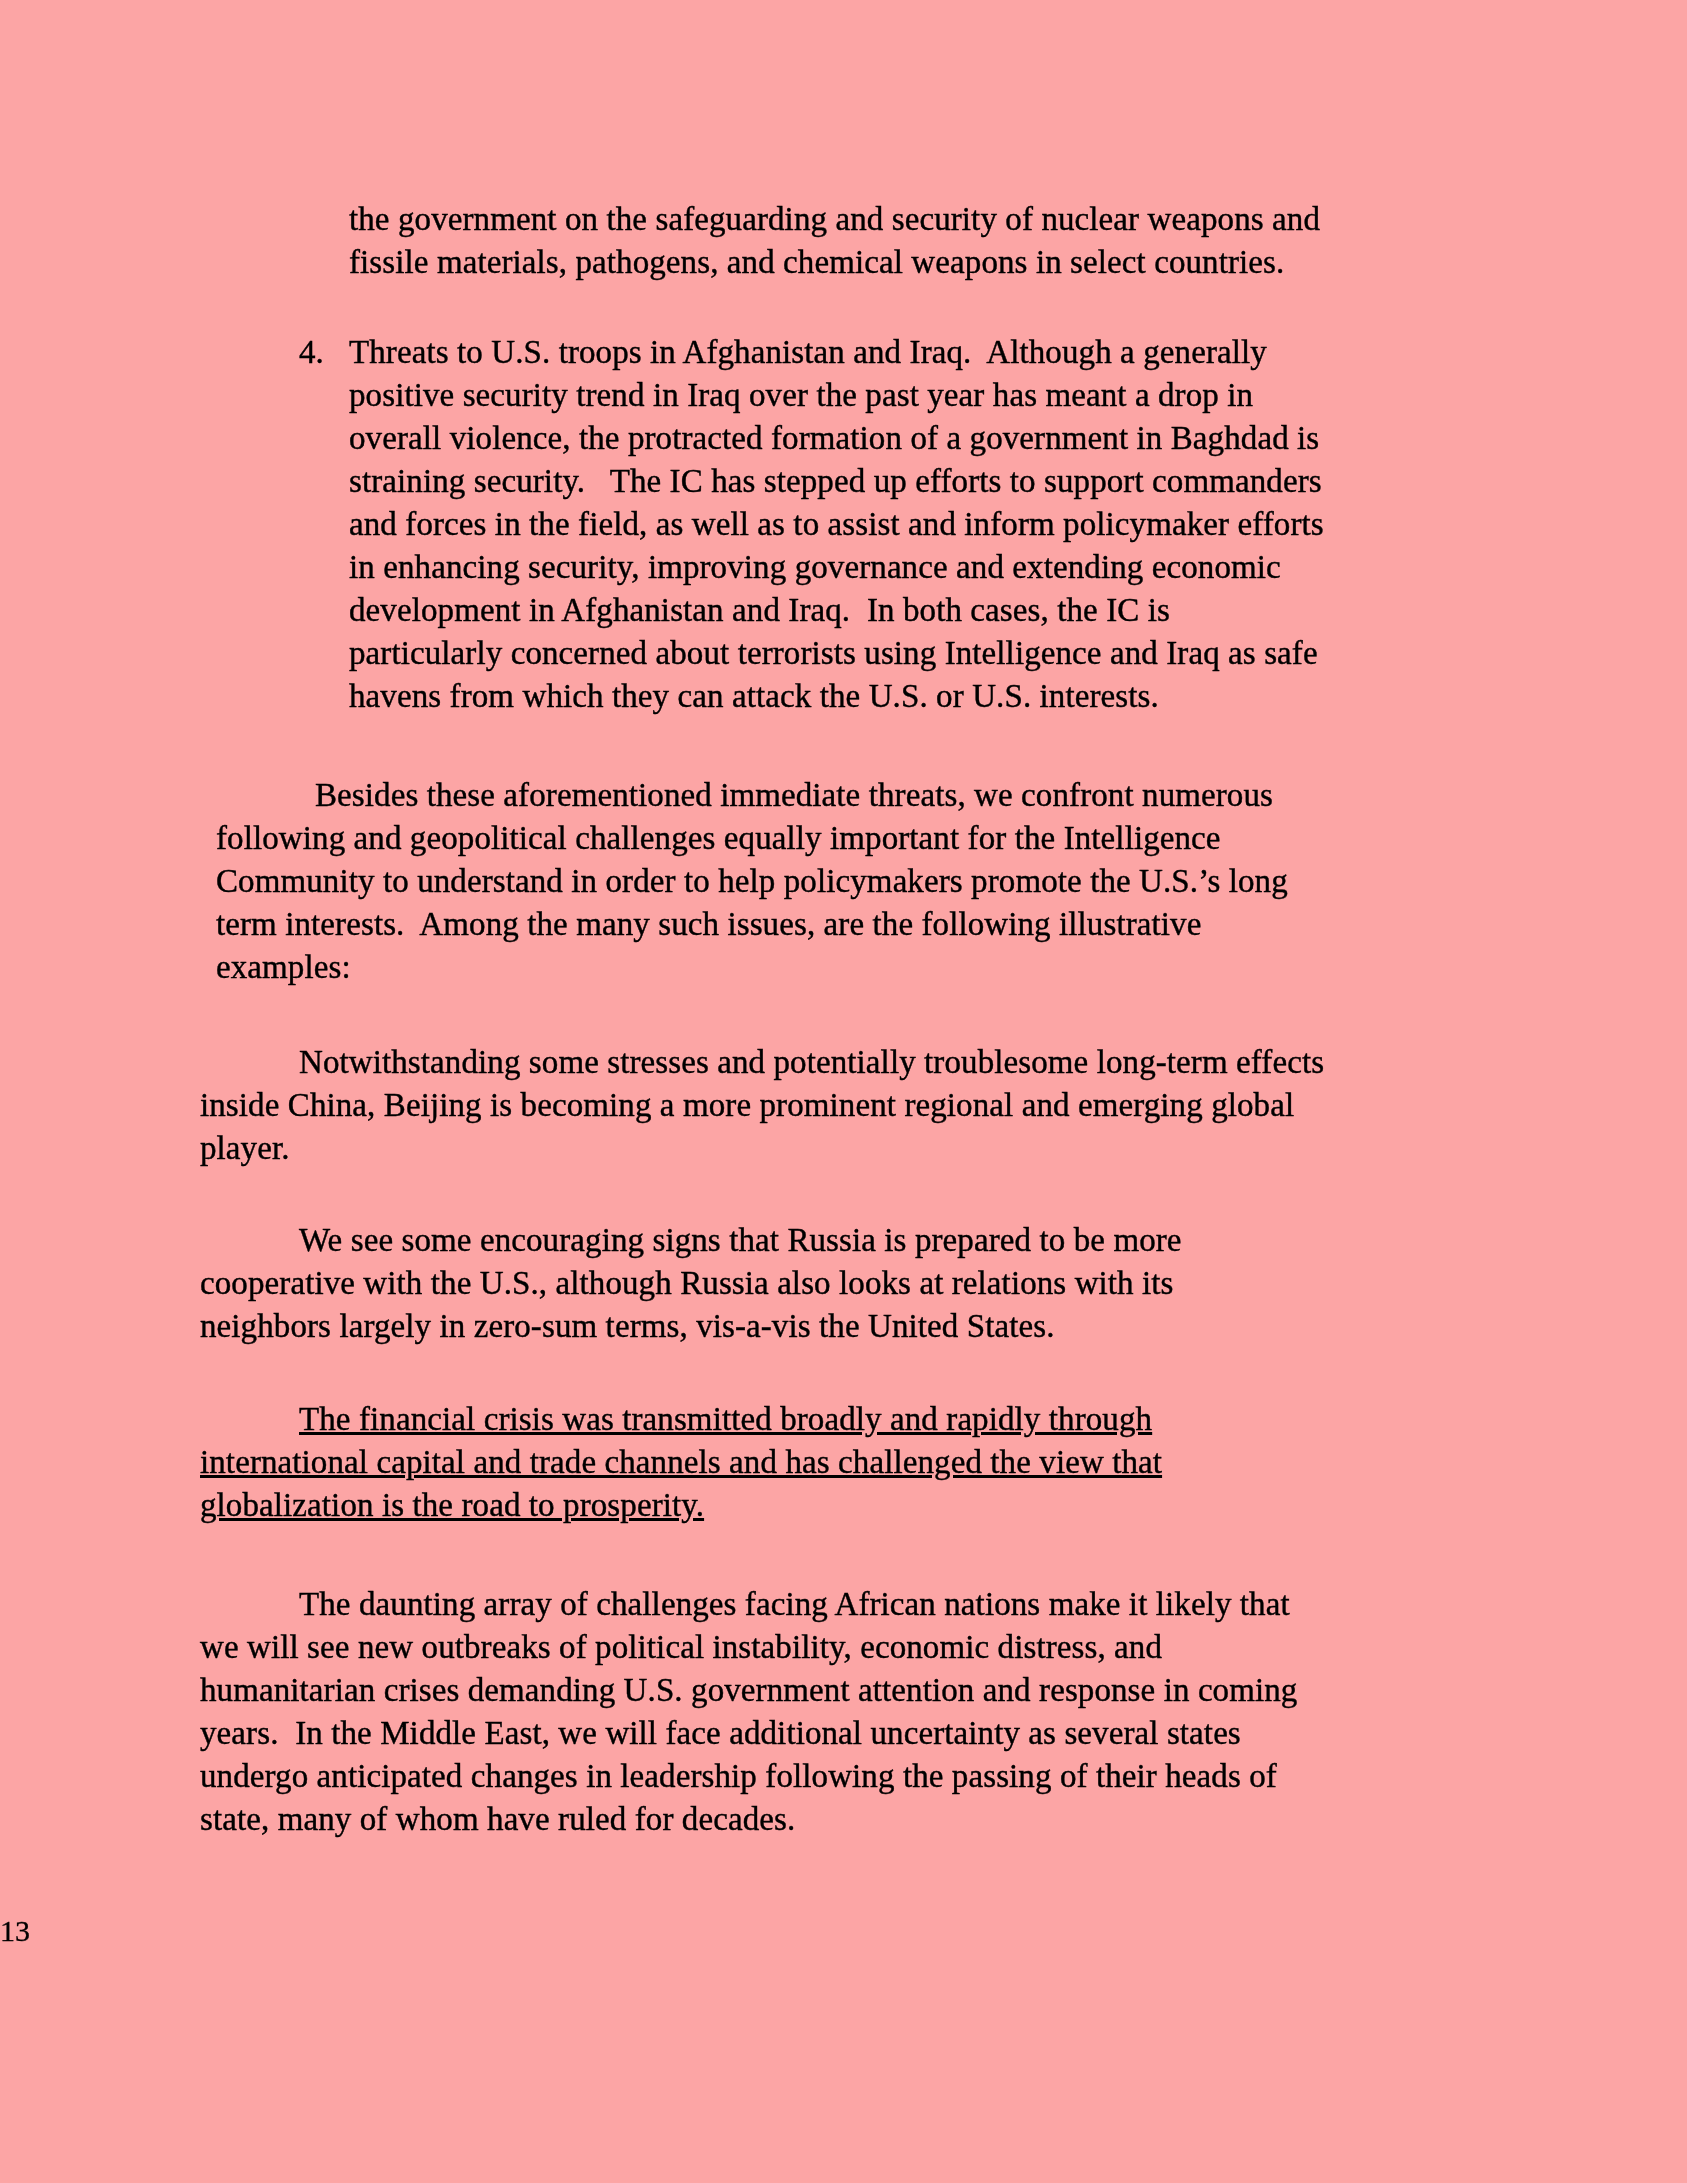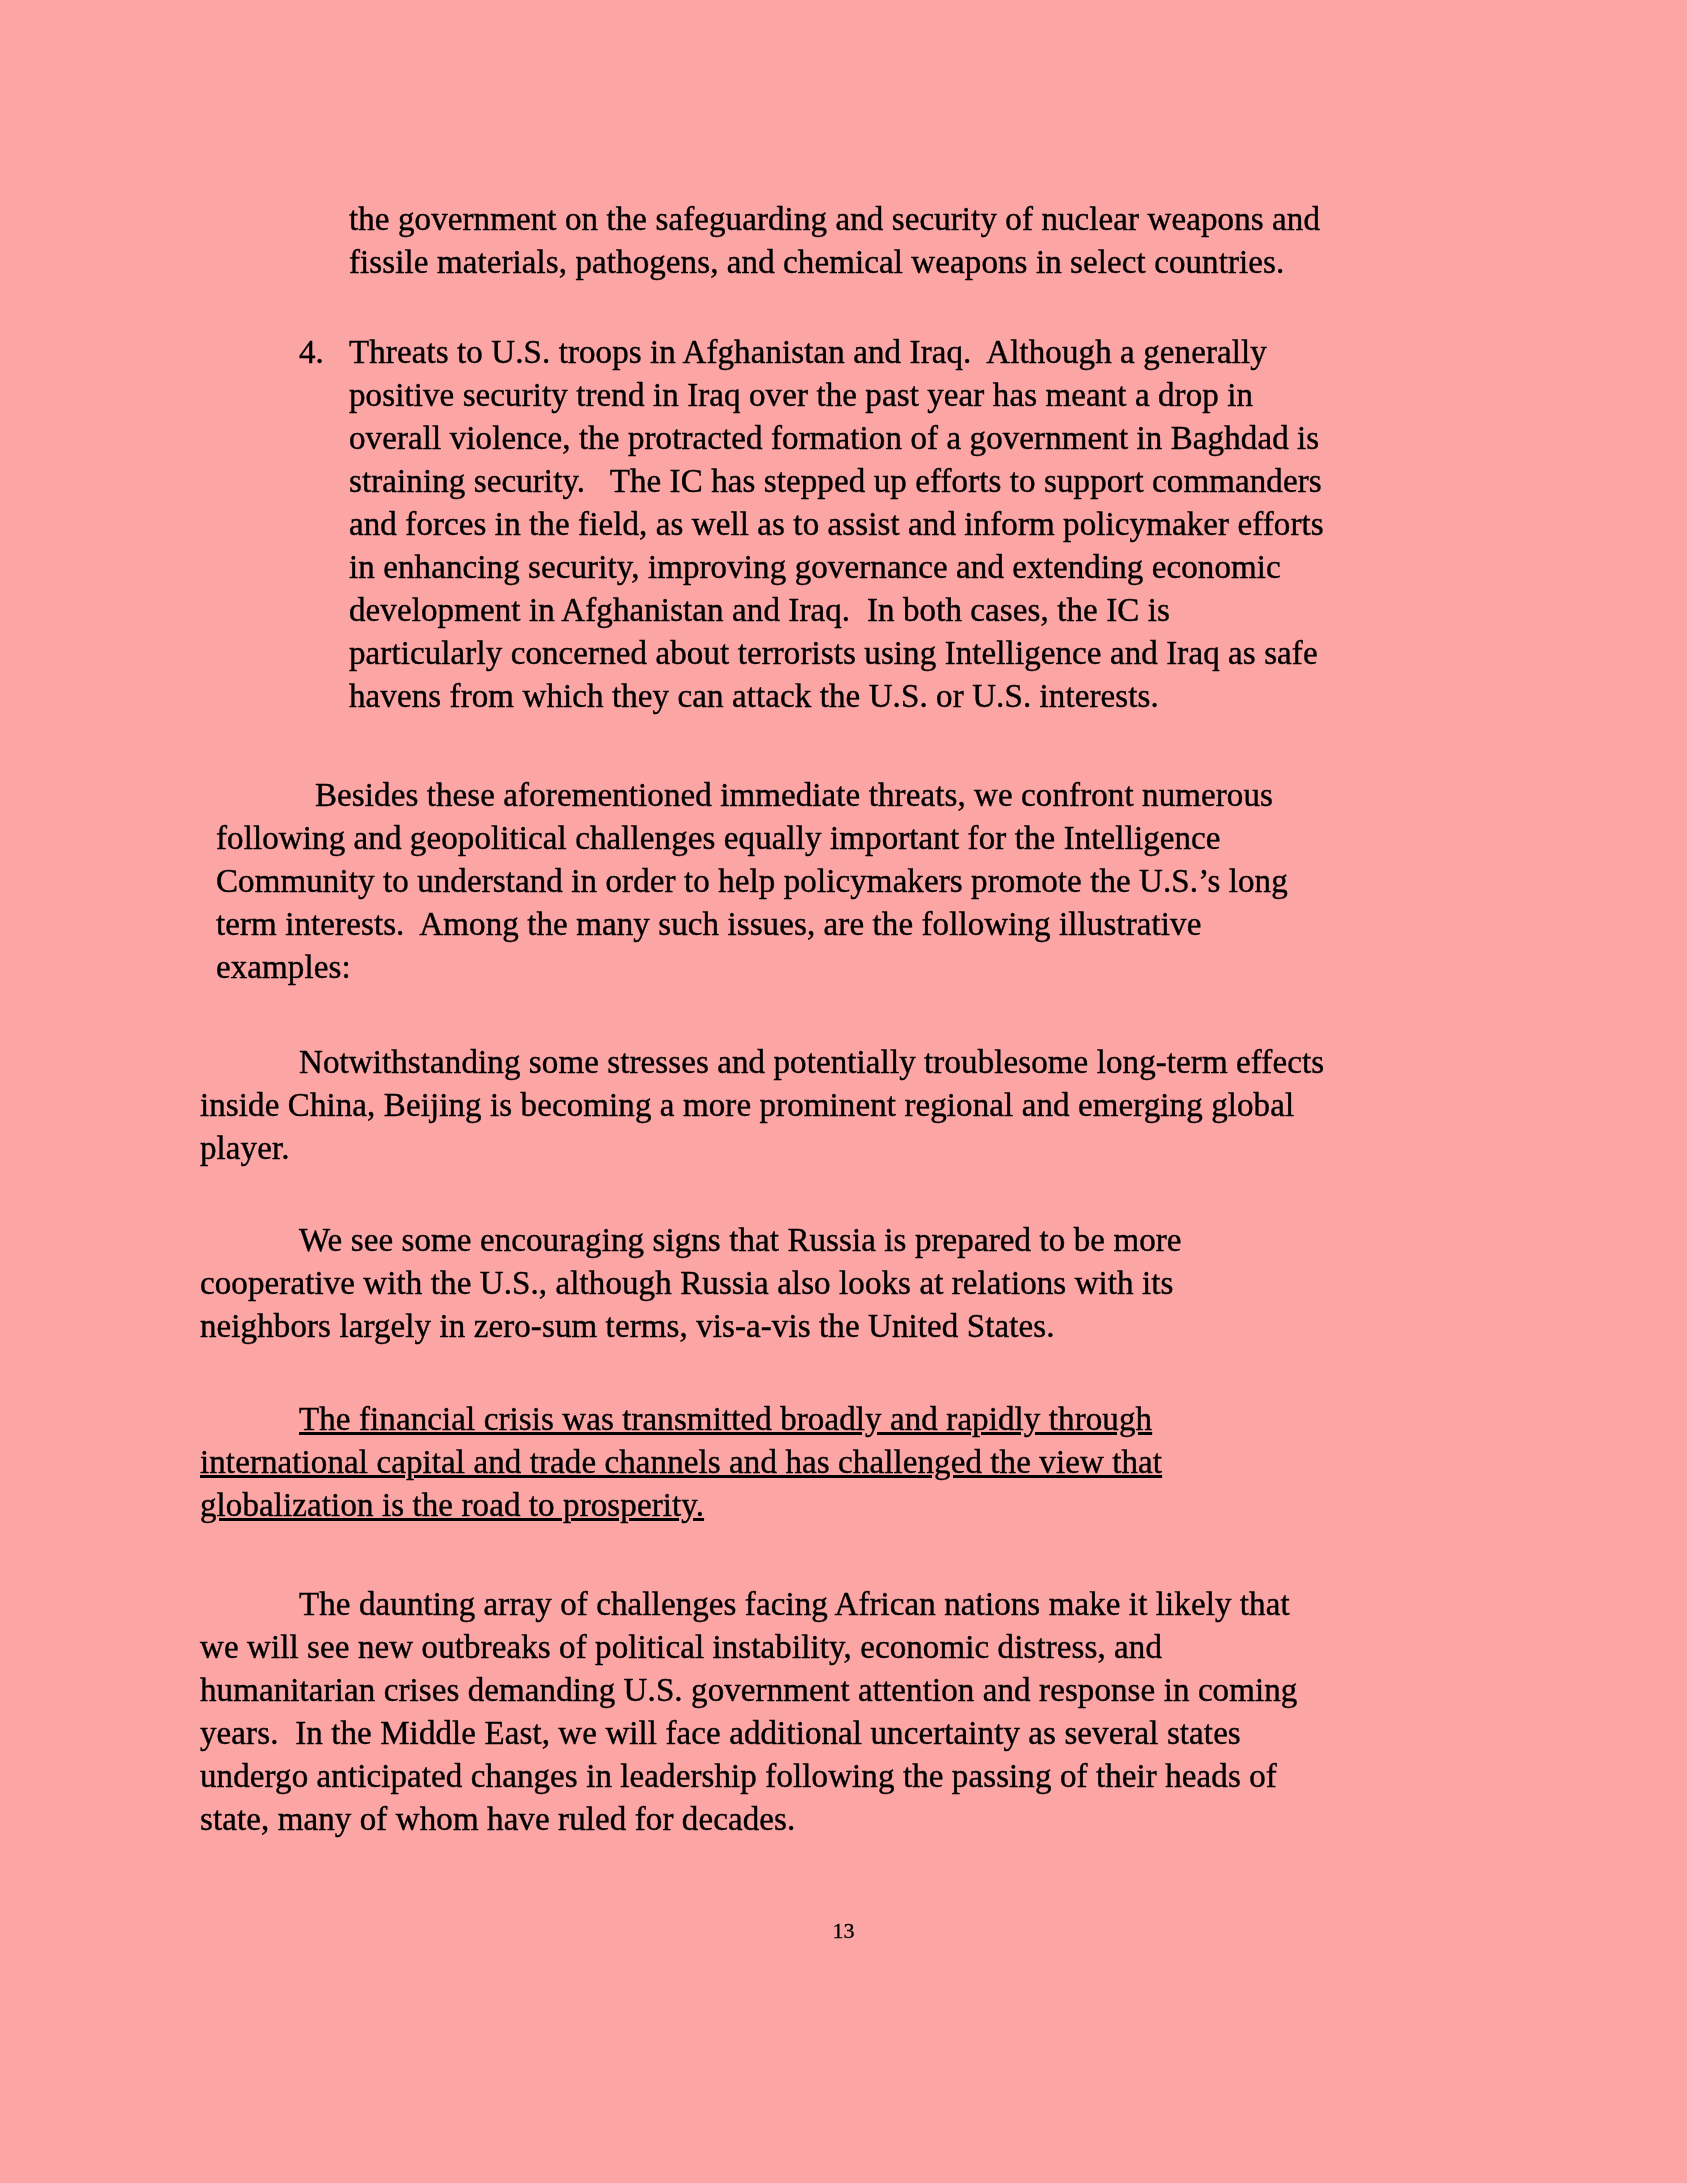--- a/index.html
+++ b/index.html
@@ -41,22 +41,21 @@
   .b3 { left: 200px; top: 774px; margin-left: 16px; }
   .b4 { left: 200px; top: 1041px; }
   .b5 { left: 200px; top: 1219px; }
   .b6 { left: 200px; top: 1398px; text-decoration: underline; }
   .b7 { left: 200px; top: 1583px; }
   .paragraph .line.first { padding-left: 99px; } 
   #pageno {
     position: absolute;
     left: 0; top: 1913px;
     width: 1687px;
-    text-align: center;
-    font-size: 22px;
+    font-size: 30px;
     line-height: 36px;
     -webkit-text-stroke: 0.3px #000000;
   }
 </style>
 </head>
 <body>
 
 <main id="page">
   <div id="blocks">
       <div class="block b1 continuation">

